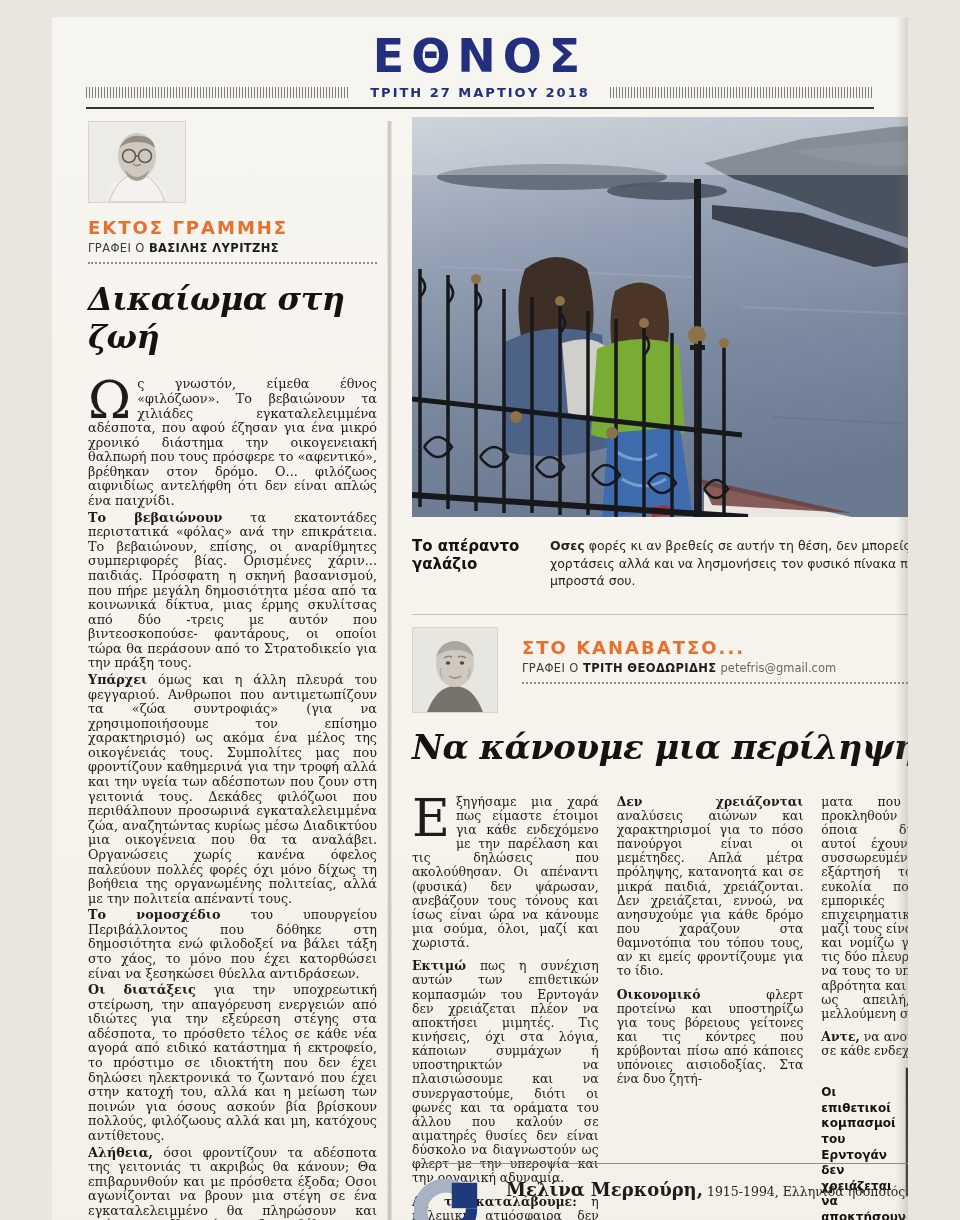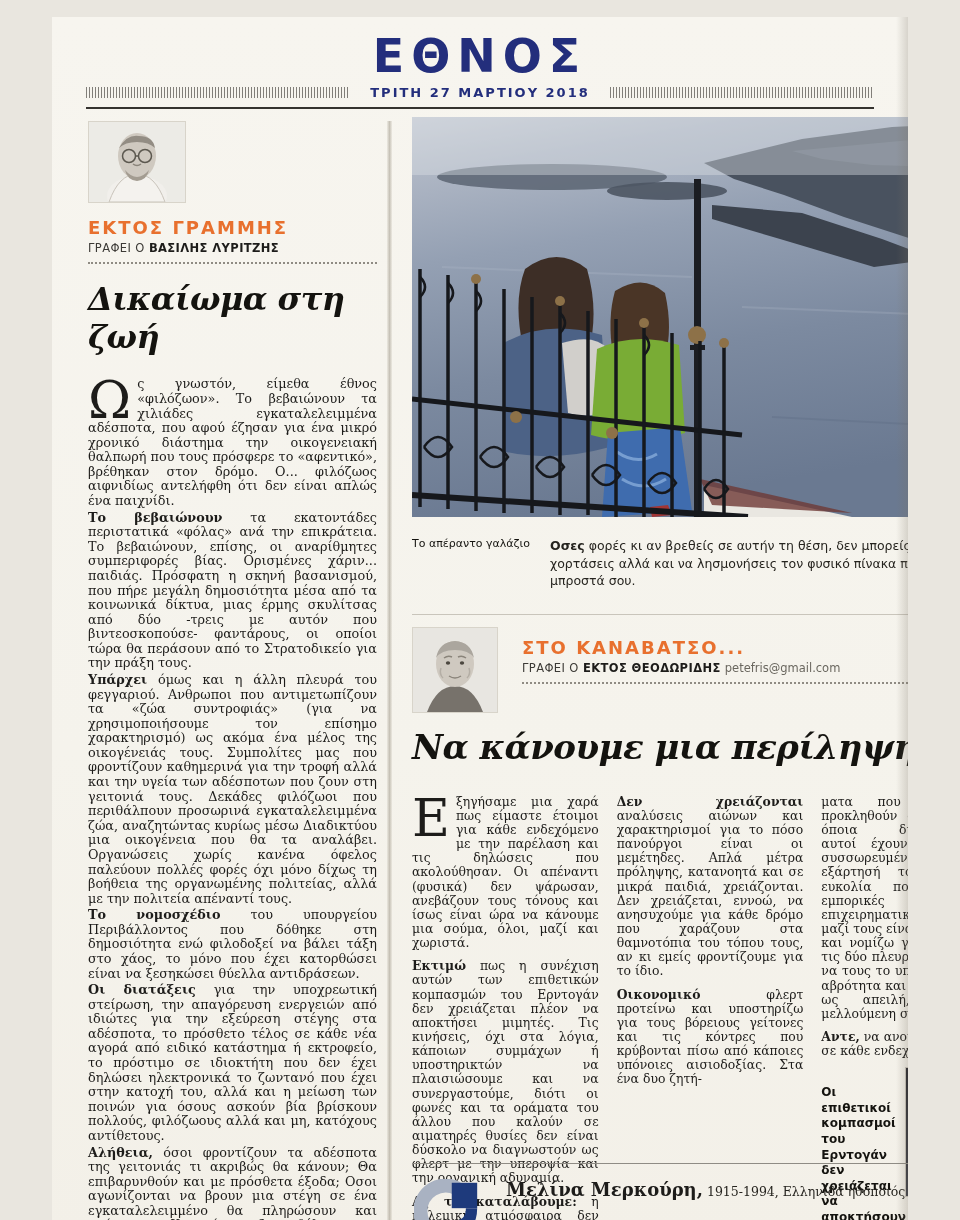--- a/index.html
+++ b/index.html
@@ -39,21 +39,21 @@
   .left-col .section-label{margin-top:14px;}
   .left-col .art-title{font-size:32px;margin-top:16px;}
   .left-col .body{margin-top:14px;}
 
   
   .right-area{position:absolute;left:360px;top:100px;width:596px;}
   .main-photo{display:block;}
   .credit{font-family:"DejaVu Sans",sans-serif;font-size:8.5px;letter-spacing:.5px;
         color:#57544e;text-align:right;margin-top:2px;}
   .caption-row{display:flex;gap:20px;margin-top:8px;}
-  .caption-title{font-family:"DejaVu Sans",sans-serif;font-weight:400;font-size:11px;
+  .caption-title{font-family:"DejaVu Sans",sans-serif;font-weight:700;font-size:15px;
         line-height:1.2;width:118px;flex:none;color:#14130f;}
   .caption-text{font-family:"DejaVu Sans",sans-serif;font-size:12.5px;line-height:1.4;color:#26241f;flex:1;}
   .caption-text b{font-weight:700;}
   .mid-rule{border-top:1px solid #c9c5bb;margin-top:24px;}
 
   .art2-header{display:flex;margin-top:12px;gap:24px;}
   .art2-head-text{flex:1;padding-top:10px;}
   .art2-header .dotted{width:100%;}
   .right-area .art-title{font-size:34px;margin-top:14px;}
 
@@ -208,21 +208,21 @@
         <ellipse cx="42" cy="36" rx="19" ry="23" fill="#cfc9c0"></ellipse>
         <path d="M23,30 Q26,14 42,13 Q58,14 61,30 Q56,22 42,22 Q28,22 23,30 Z" fill="#aba69e"></path>
         <ellipse cx="35" cy="35" rx="2.2" ry="1.8" fill="#4c473f"></ellipse>
         <ellipse cx="49" cy="35" rx="2.2" ry="1.8" fill="#4c473f"></ellipse>
         <path d="M31,30 q4,-3 8,-1 M45,29 q4,-2 8,1" stroke="#8a847a" stroke-width="1.5" fill="none"></path>
         <path d="M36,48 q6,4 12,0" stroke="#8a847a" stroke-width="1.5" fill="none"></path>
         <path d="M28,40 q-2,6 2,10 M56,40 q2,6 -2,10" stroke="#b4aea5" stroke-width="1.5" fill="none"></path>
       </svg>
       <div class="art2-head-text">
         <div class="section-label">ΣΤΟ ΚΑΝΑΒΑΤΣΟ...</div>
-        <div class="byline"><span>ΓΡΑΦΕΙ Ο </span><b>ΕΚΤΟΣ ΘΕΟΔΩΡΙΔΗΣ</b> <span class="email">petefris@gmail.com</span></div>
+        <div class="byline"><span>ΓΡΑΦΕΙ Ο </span><b>ΤΡΙΤΗ ΘΕΟΔΩΡΙΔΗΣ</b> <span class="email">petefris@gmail.com</span></div>
         <div class="dotted"></div>
       </div>
     </div>
 
     <h2 class="art-title">Να κάνουμε μια περίληψη</h2>
 
     <div class="cols">
       <div class="col">
           <p class="para"><span class="dropcap">Ε</span>ξηγήσαμε μια χαρά πως είμαστε έτοιμοι για κάθε ενδεχόμενο με την παρέλαση και τις δηλώσεις που ακολούθησαν. Οι απέναντι (φυσικά) δεν ψάρωσαν, ανεβάζουν τους τόνους και ίσως είναι ώρα να κάνουμε μια σούμα, όλοι, μαζί και χωριστά.</p>
           <p class="para"><strong>Εκτιμώ</strong> πως η συνέχιση αυτών των επιθετικών κομπασμών του Ερντογάν δεν χρειάζεται πλέον να αποκτήσει μιμητές. Τις κινήσεις, όχι στα λόγια, κάποιων συμμάχων ή υποστηρικτών να πλαισιώσουμε και να συνεργαστούμε, διότι οι φωνές και τα οράματα του άλλου που καλούν σε αιματηρές θυσίες δεν είναι δύσκολο να διαγνωστούν ως φλερτ με την υπεροψία και την οργανική αδυναμία.</p>

